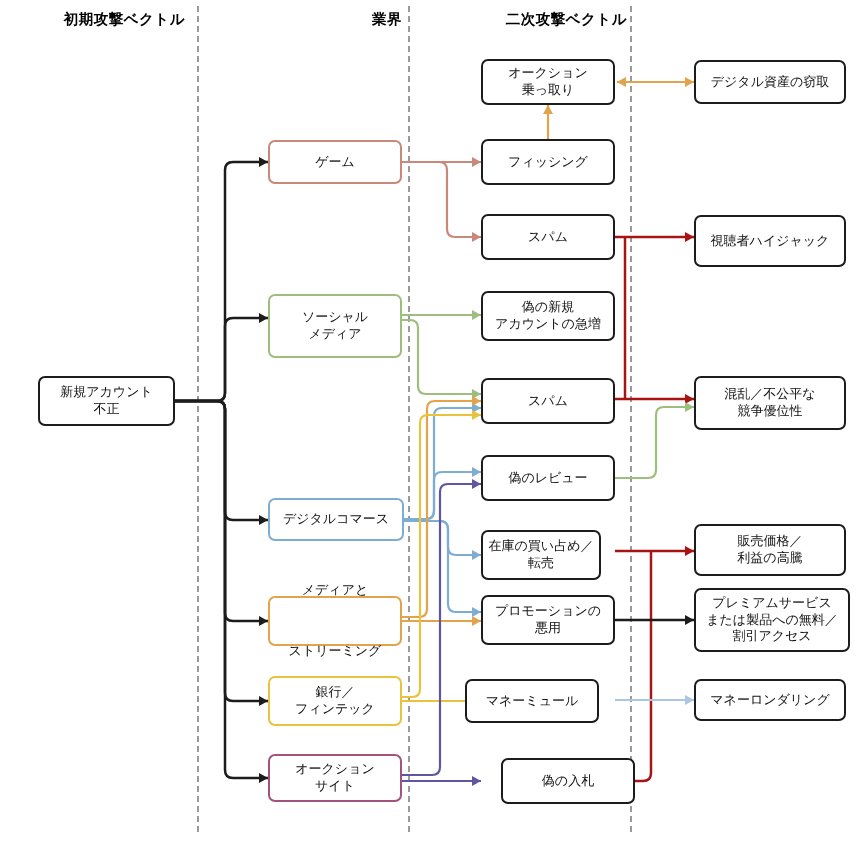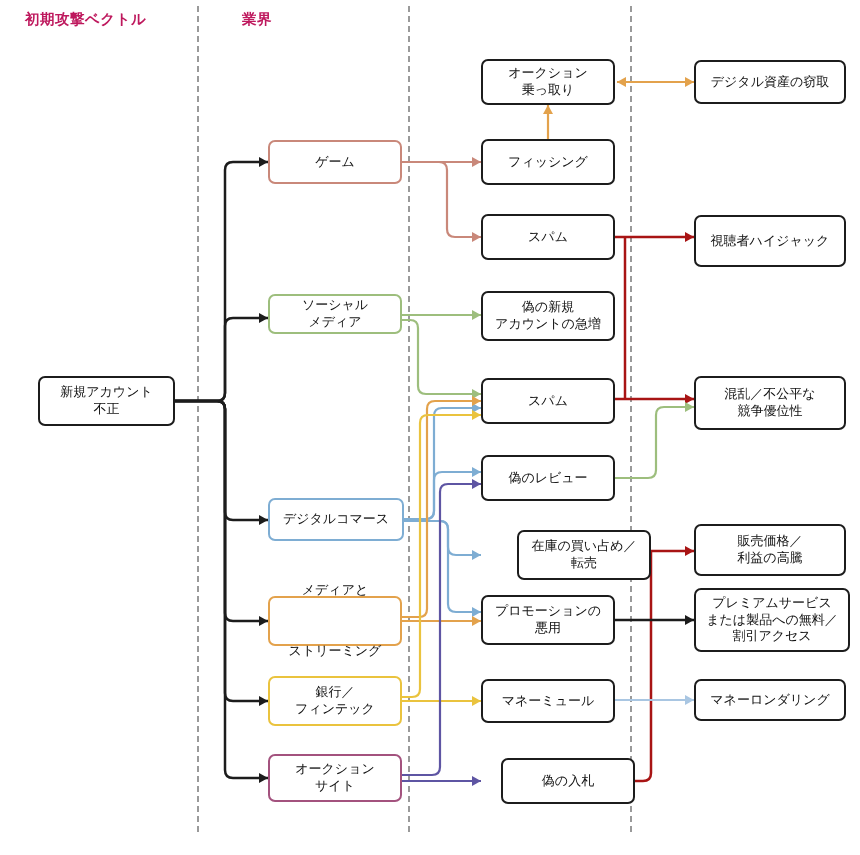--- a/index.html
+++ b/index.html
@@ -1,31 +1,32 @@
 <!DOCTYPE html>
 <html><head>
 <meta charset="utf-8">
 <style>
   html,body{margin:0;padding:0;background:#ffffff;}
   body{font-family:"Liberation Sans","DejaVu Sans",sans-serif;}
   .canvas{position:relative;width:860px;height:855px;background:#ffffff;overflow:hidden;}
-  .hdr{position:absolute;top:10px;width:160px;text-align:left;font-weight:bold;font-size:14.5px;color:#be185d;letter-spacing:.5px;}
+  .hdr{position:absolute;top:10px;width:160px;text-align:right;font-weight:bold;font-size:14.5px;color:#000000;letter-spacing:.5px;}
   .sep{position:absolute;top:6px;height:826px;width:0;border-left:2px dashed #9a9a9a;}
   svg.edges{position:absolute;left:0;top:0;}
   .node{position:absolute;background:#fff;border:2.4px solid #222;border-radius:7px;
         display:flex;flex-direction:column;justify-content:center;align-items:center;
         font-size:13px;line-height:1.3;color:#111;text-align:center;box-sizing:border-box;padding:2px;}
   .node div{white-space:nowrap;}
 </style>
 </head>
 <body>
 
 <div class="canvas">
   <div class="hdr" style="left:25px">初期攻撃ベクトル</div>
   <div class="hdr" style="left:242px">業界</div>
+  <div class="hdr" style="left:467px">二次攻撃ベクトル</div>
 
   <div class="sep" style="left:197px"></div>
   <div class="sep" style="left:408px"></div>
   <div class="sep" style="left:630px"></div>
 
   <svg class="edges" width="860" height="855">
       <path d="M175 401 L217 401 Q225 401 225 393 L225 170 Q225 162 233 162 L268 162" fill="none" stroke="#1c1c1c" stroke-width="2.5"></path>
       <polygon points="268,162 259,157 259,167" fill="#1c1c1c"></polygon>
       <path d="M175 401 L217 401 Q225 401 225 393 L225 326 Q225 318 233 318 L268 318" fill="none" stroke="#1c1c1c" stroke-width="2.5"></path>
       <polygon points="268,318 259,313 259,323" fill="#1c1c1c"></polygon>
@@ -86,21 +87,21 @@
       <polygon points="694,620 685,615 685,625" fill="#1c1c1c"></polygon>
     </svg>
   <div>
       <div class="node" style="left: 38px; top: 376px; width: 137px; height: 50px; border-color: rgb(28, 28, 28);">
         <div>新規アカウント</div>
         <div>不正</div>
       </div>
       <div class="node" style="left: 268px; top: 140px; width: 134px; height: 44px; border-color: rgb(201, 136, 122);">
         <div>ゲーム</div>
       </div>
-      <div class="node" style="left: 268px; top: 294px; width: 134px; height: 40px; border-color: rgb(157, 190, 125);">
+      <div class="node" style="left: 268px; top: 294px; width: 134px; height: 64px; border-color: rgb(157, 190, 125);">
         <div>ソーシャル</div>
         <div>メディア</div>
       </div>
       <div class="node" style="left: 268px; top: 498px; width: 136px; height: 43px; border-color: rgb(126, 173, 211);">
         <div>デジタルコマース</div>
       </div>
       <div class="node" style="left: 268px; top: 596px; width: 134px; height: 50px; border-color: rgb(227, 162, 76); gap: 44px;">
         <div>メディアと</div>
         <div>ストリーミング</div>
       </div>
@@ -125,29 +126,29 @@
       <div class="node" style="left: 481px; top: 291px; width: 134px; height: 50px; border-color: rgb(28, 28, 28);">
         <div>偽の新規</div>
         <div>アカウントの急増</div>
       </div>
       <div class="node" style="left: 481px; top: 378px; width: 134px; height: 46px; border-color: rgb(28, 28, 28);">
         <div>スパム</div>
       </div>
       <div class="node" style="left: 481px; top: 455px; width: 134px; height: 46px; border-color: rgb(28, 28, 28);">
         <div>偽のレビュー</div>
       </div>
-      <div class="node" style="left: 481px; top: 530px; width: 134px; height: 50px; border-color: rgb(28, 28, 28); margin-left: 36px;">
+      <div class="node" style="left: 481px; top: 530px; width: 120px; height: 50px; border-color: rgb(28, 28, 28);">
         <div>在庫の買い占め／</div>
         <div>転売</div>
       </div>
       <div class="node" style="left: 481px; top: 595px; width: 134px; height: 50px; border-color: rgb(28, 28, 28);">
         <div>プロモーションの</div>
         <div>悪用</div>
       </div>
-      <div class="node" style="left: 481px; top: 679px; width: 134px; height: 44px; border-color: rgb(28, 28, 28);">
+      <div class="node" style="left: 465px; top: 679px; width: 134px; height: 44px; border-color: rgb(28, 28, 28);">
         <div>マネーミュール</div>
       </div>
       <div class="node" style="left: 481px; top: 758px; width: 134px; height: 46px; border-color: rgb(28, 28, 28); margin-left: 20px;">
         <div>偽の入札</div>
       </div>
       <div class="node" style="left: 694px; top: 60px; width: 152px; height: 44px; border-color: rgb(28, 28, 28);">
         <div>デジタル資産の窃取</div>
       </div>
       <div class="node" style="left: 694px; top: 215px; width: 152px; height: 52px; border-color: rgb(28, 28, 28);">
         <div>視聴者ハイジャック</div>

